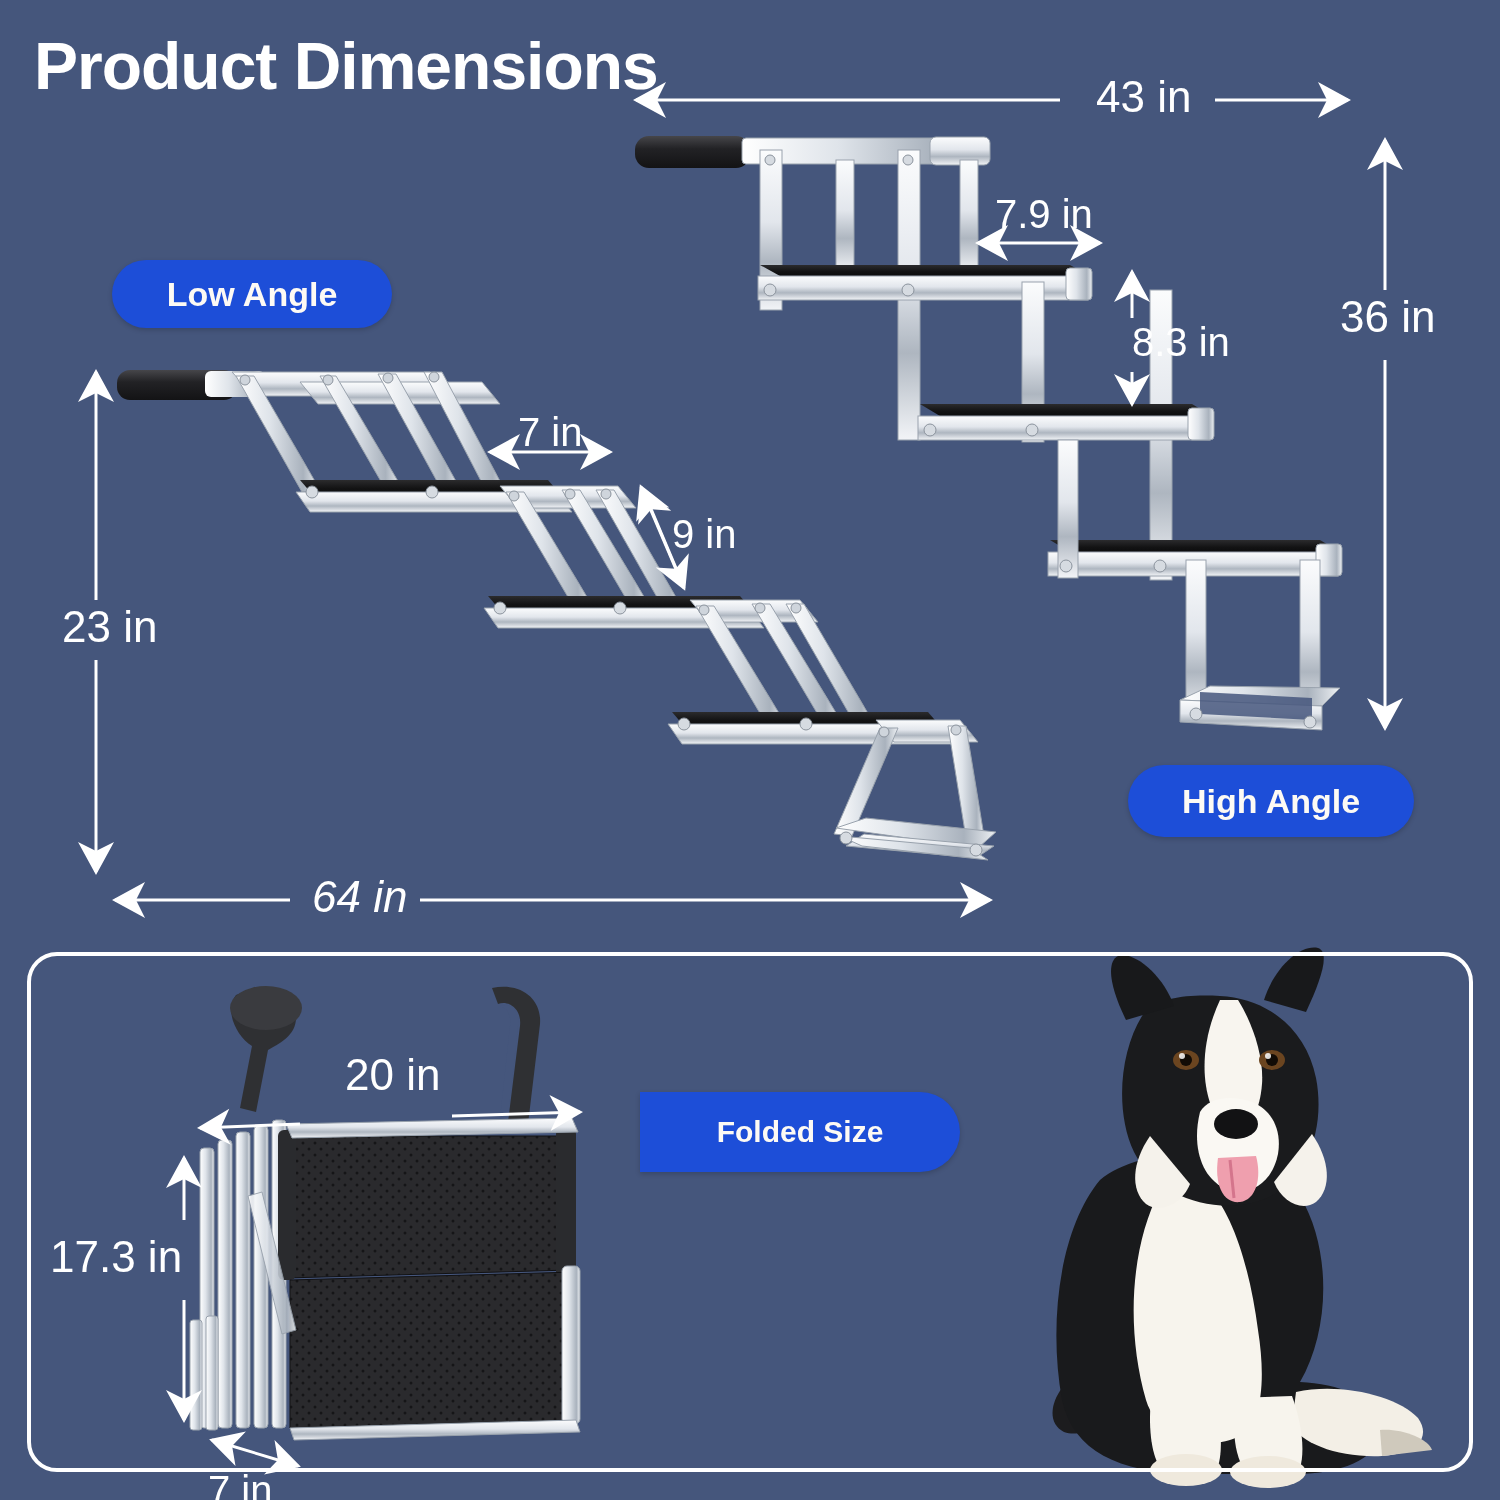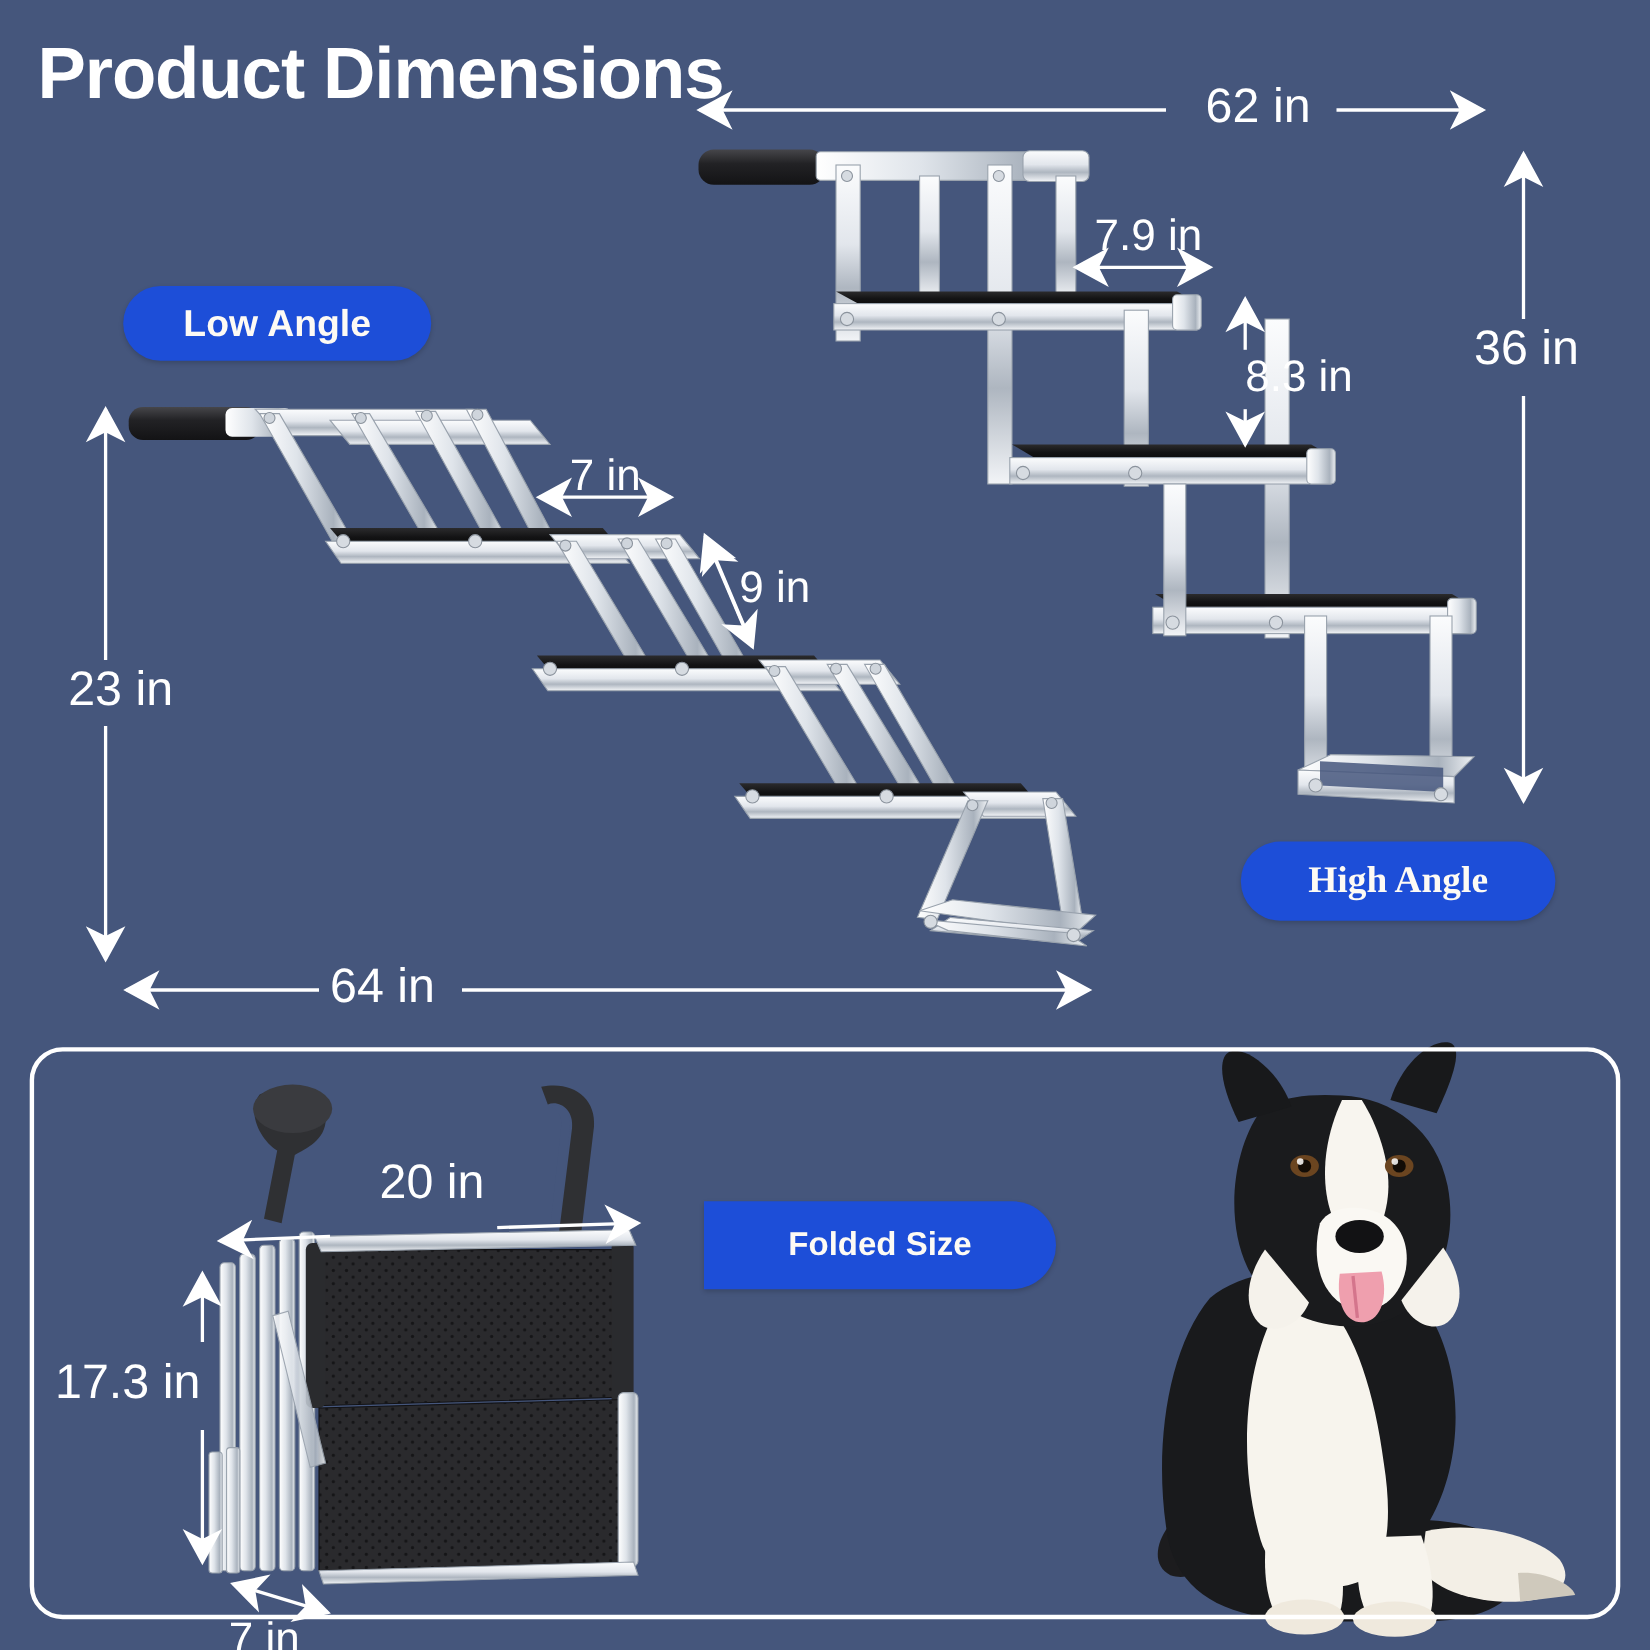--- a/index.html
+++ b/index.html
@@ -25,21 +25,21 @@
   
   .pill{
     position:absolute;
     background:#1d4ed8;
     color:#fdfaf4;
     font-weight:bold;
     display:flex;align-items:center;justify-content:center;
     box-shadow:0 2px 5px rgba(0,0,0,.18);
   }
   .pill-low{left:112px;top:260px;width:280px;height:68px;border-radius:34px;font-size:34px;}
-  .pill-high{left:1128px;top:765px;width:286px;height:72px;border-radius:36px;font-size:34px;font-family:Liberation Serif, serif;}
+  .pill-high{left:1128px;top:765px;width:286px;height:72px;border-radius:36px;font-size:34px;}
   .pill-folded{left:640px;top:1092px;width:320px;height:80px;border-radius:0 40px 40px 0;font-size:30px;}
 
   
   .dim{
     position:absolute;color:#ffffff;
     font-size:40px;font-weight:500;
     white-space:nowrap;
   }
   .dim.big{font-size:44px;}
 
@@ -331,27 +331,27 @@
       <path d="M1312,1134 C1330,1160 1332,1188 1316,1202 C1302,1212 1282,1202 1274,1182 Z" fill="#f5f2eb"></path>
     </g>
   </svg>
 
   <div class="card"></div>
 
   <div class="pill pill-low">Low Angle</div>
   <div class="pill pill-high">High Angle</div>
   <div class="pill pill-folded">Folded Size</div>
 
-  <div class="dim big" style="left:1096px;top:72px;">62 in</div>
+  <div class="dim big" style="left:1096px;top:72px;">43 in</div>
   <div class="dim big" style="left:1340px;top:292px;">36 in</div>
   <div class="dim" style="left:995px;top:192px;">7.9 in</div>
   <div class="dim" style="left:1132px;top:320px;">8.3 in</div>
 
   <div class="dim big" style="left:62px;top:602px;">23 in</div>
-  <div class="dim big" style="left:300px;top:872px;">64 in</div>
+  <div class="dim big" style="left:312px;top:872px;font-style:italic;">64 in</div>
   <div class="dim" style="left:518px;top:410px;">7 in</div>
   <div class="dim" style="left:672px;top:512px;">9 in</div>
 
   <div class="dim big" style="left:345px;top:1050px;">20 in</div>
   <div class="dim big" style="left:50px;top:1232px;">17.3 in</div>
   <div class="dim" style="left:208px;top:1468px;">7 in</div>
 
 </div>
 
 </body></html>

